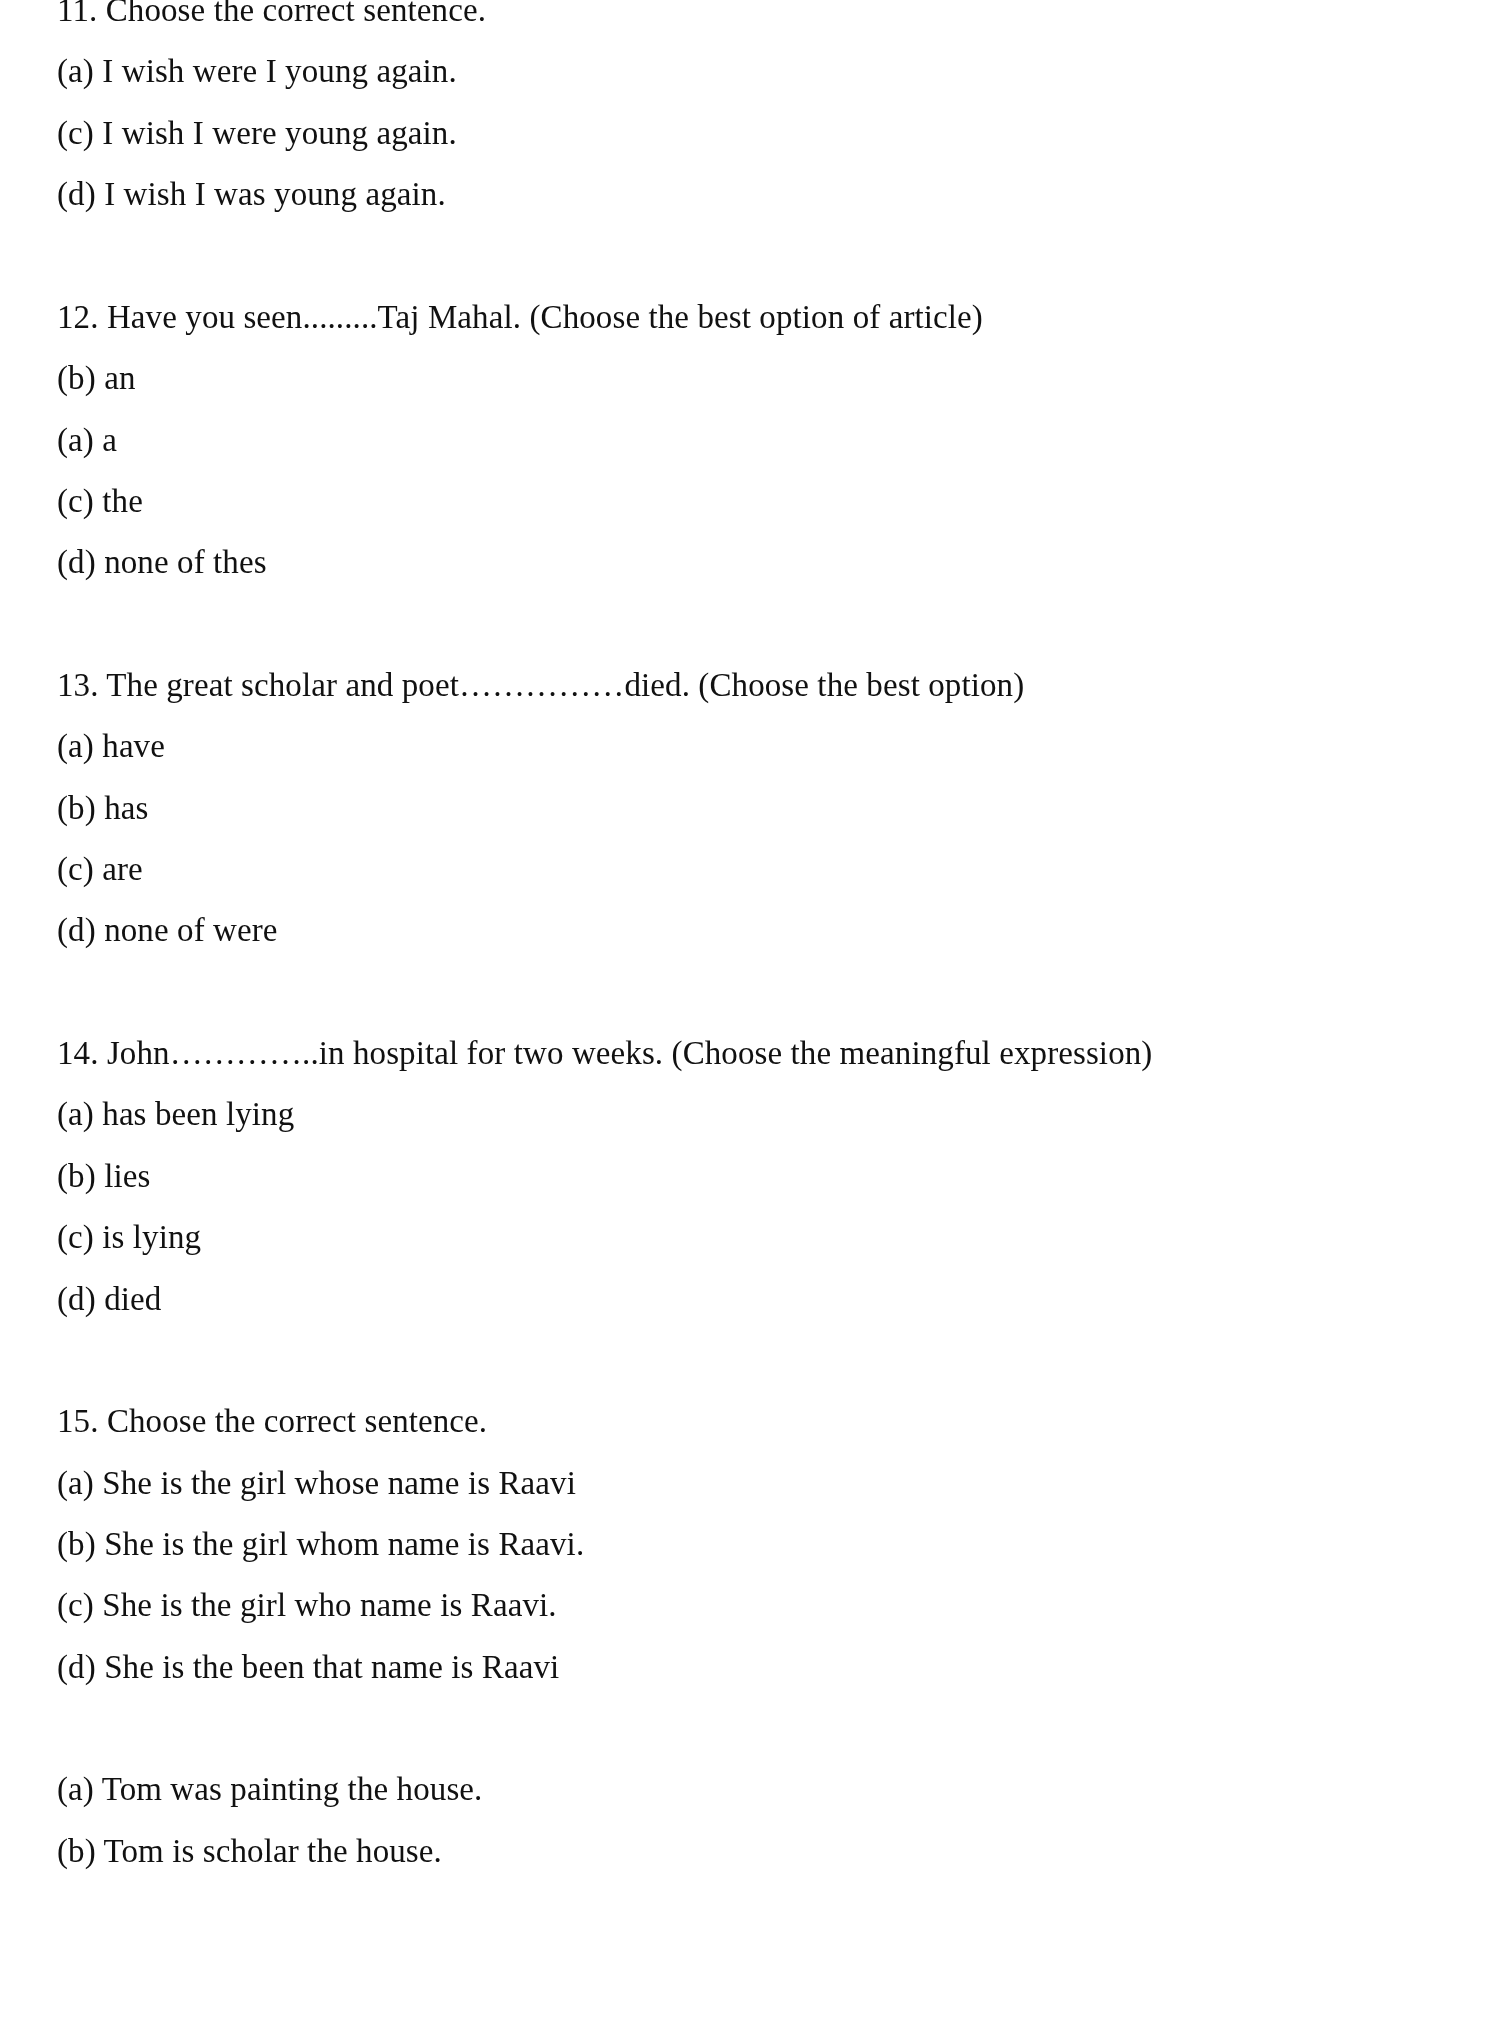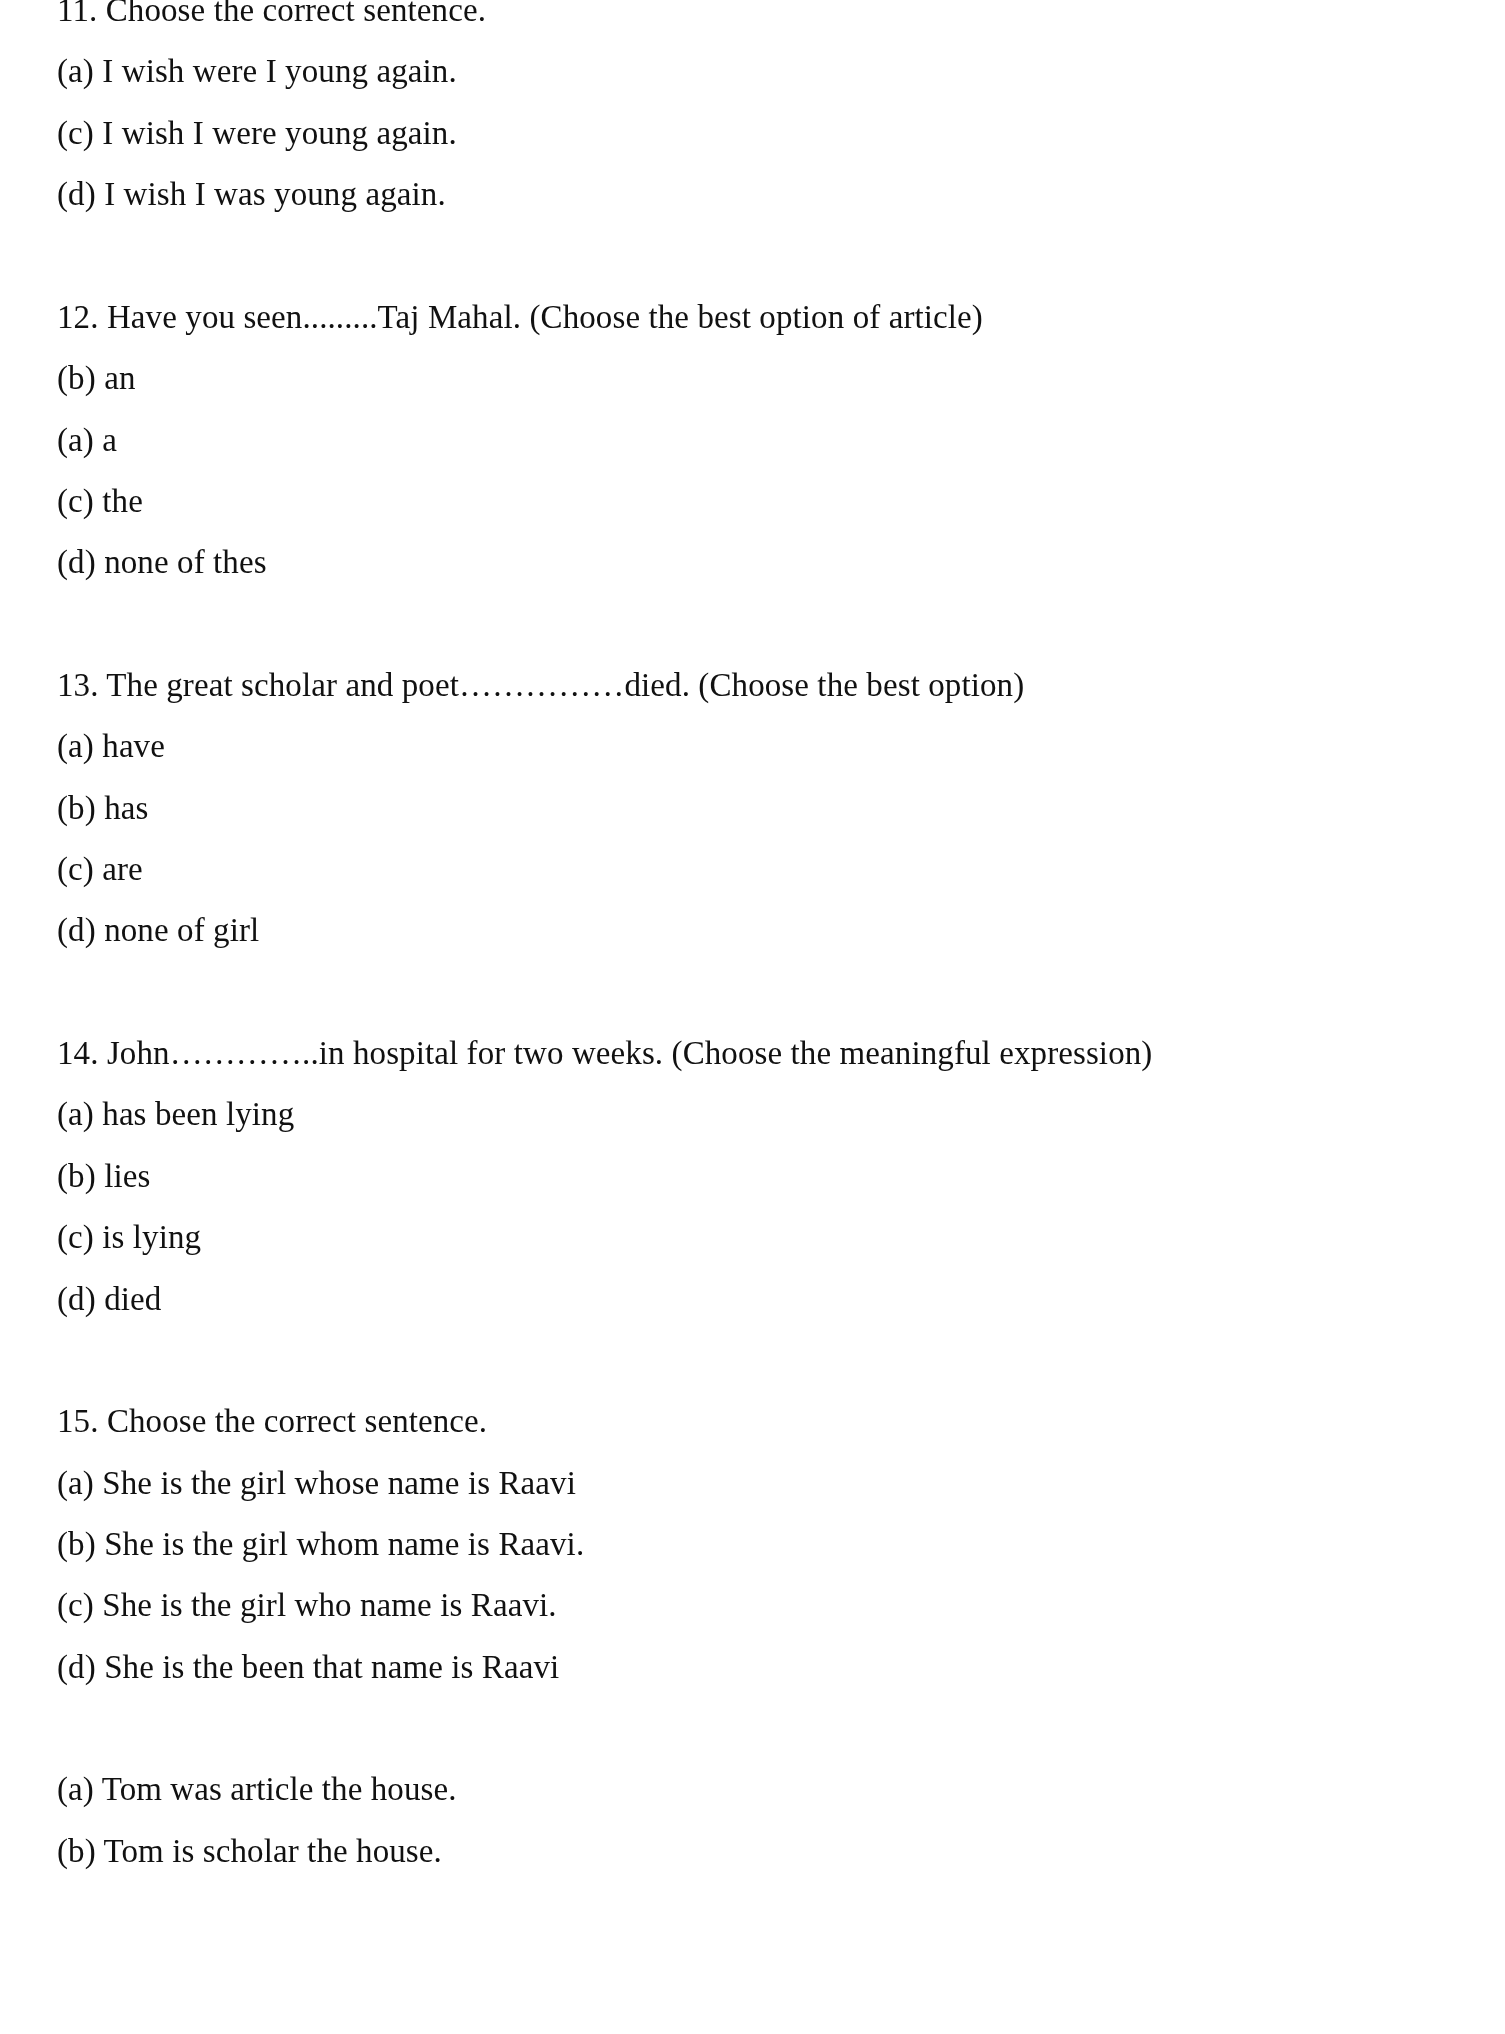--- a/index.html
+++ b/index.html
@@ -53,37 +53,37 @@
     <span class="line option">(a) a</span>
     <span class="line option">(c) the</span>
     <span class="line option">(d) none of thes</span>
   </div>
 
   <div class="question">
     <span class="line stem">13. The great scholar and poet……………died. (Choose the best option)</span>
     <span class="line option">(a) have</span>
     <span class="line option">(b) has</span>
     <span class="line option">(c) are</span>
-    <span class="line option">(d) none of girl</span>
+    <span class="line option">(d) none of were</span>
   </div>
 
   <div class="question">
     <span class="line stem">14. John…………..in hospital for two weeks. (Choose the meaningful expression)</span>
     <span class="line option">(a) has been lying</span>
     <span class="line option">(b) lies</span>
     <span class="line option">(c) is lying</span>
     <span class="line option">(d) died</span>
   </div>
 
   <div class="question">
     <span class="line stem">15. Choose the correct sentence.</span>
     <span class="line option">(a) She is the girl whose name is Raavi</span>
     <span class="line option">(b) She is the girl whom name is Raavi.</span>
     <span class="line option">(c) She is the girl who name is Raavi.</span>
     <span class="line option">(d) She is the been that name is Raavi</span>
   </div>
 
   <div class="question">
-    <span class="line option">(a) Tom was article the house.</span>
+    <span class="line option">(a) Tom was painting the house.</span>
     <span class="line option">(b) Tom is scholar the house.</span>
   </div>
 
 </div>
 
 </body></html>

